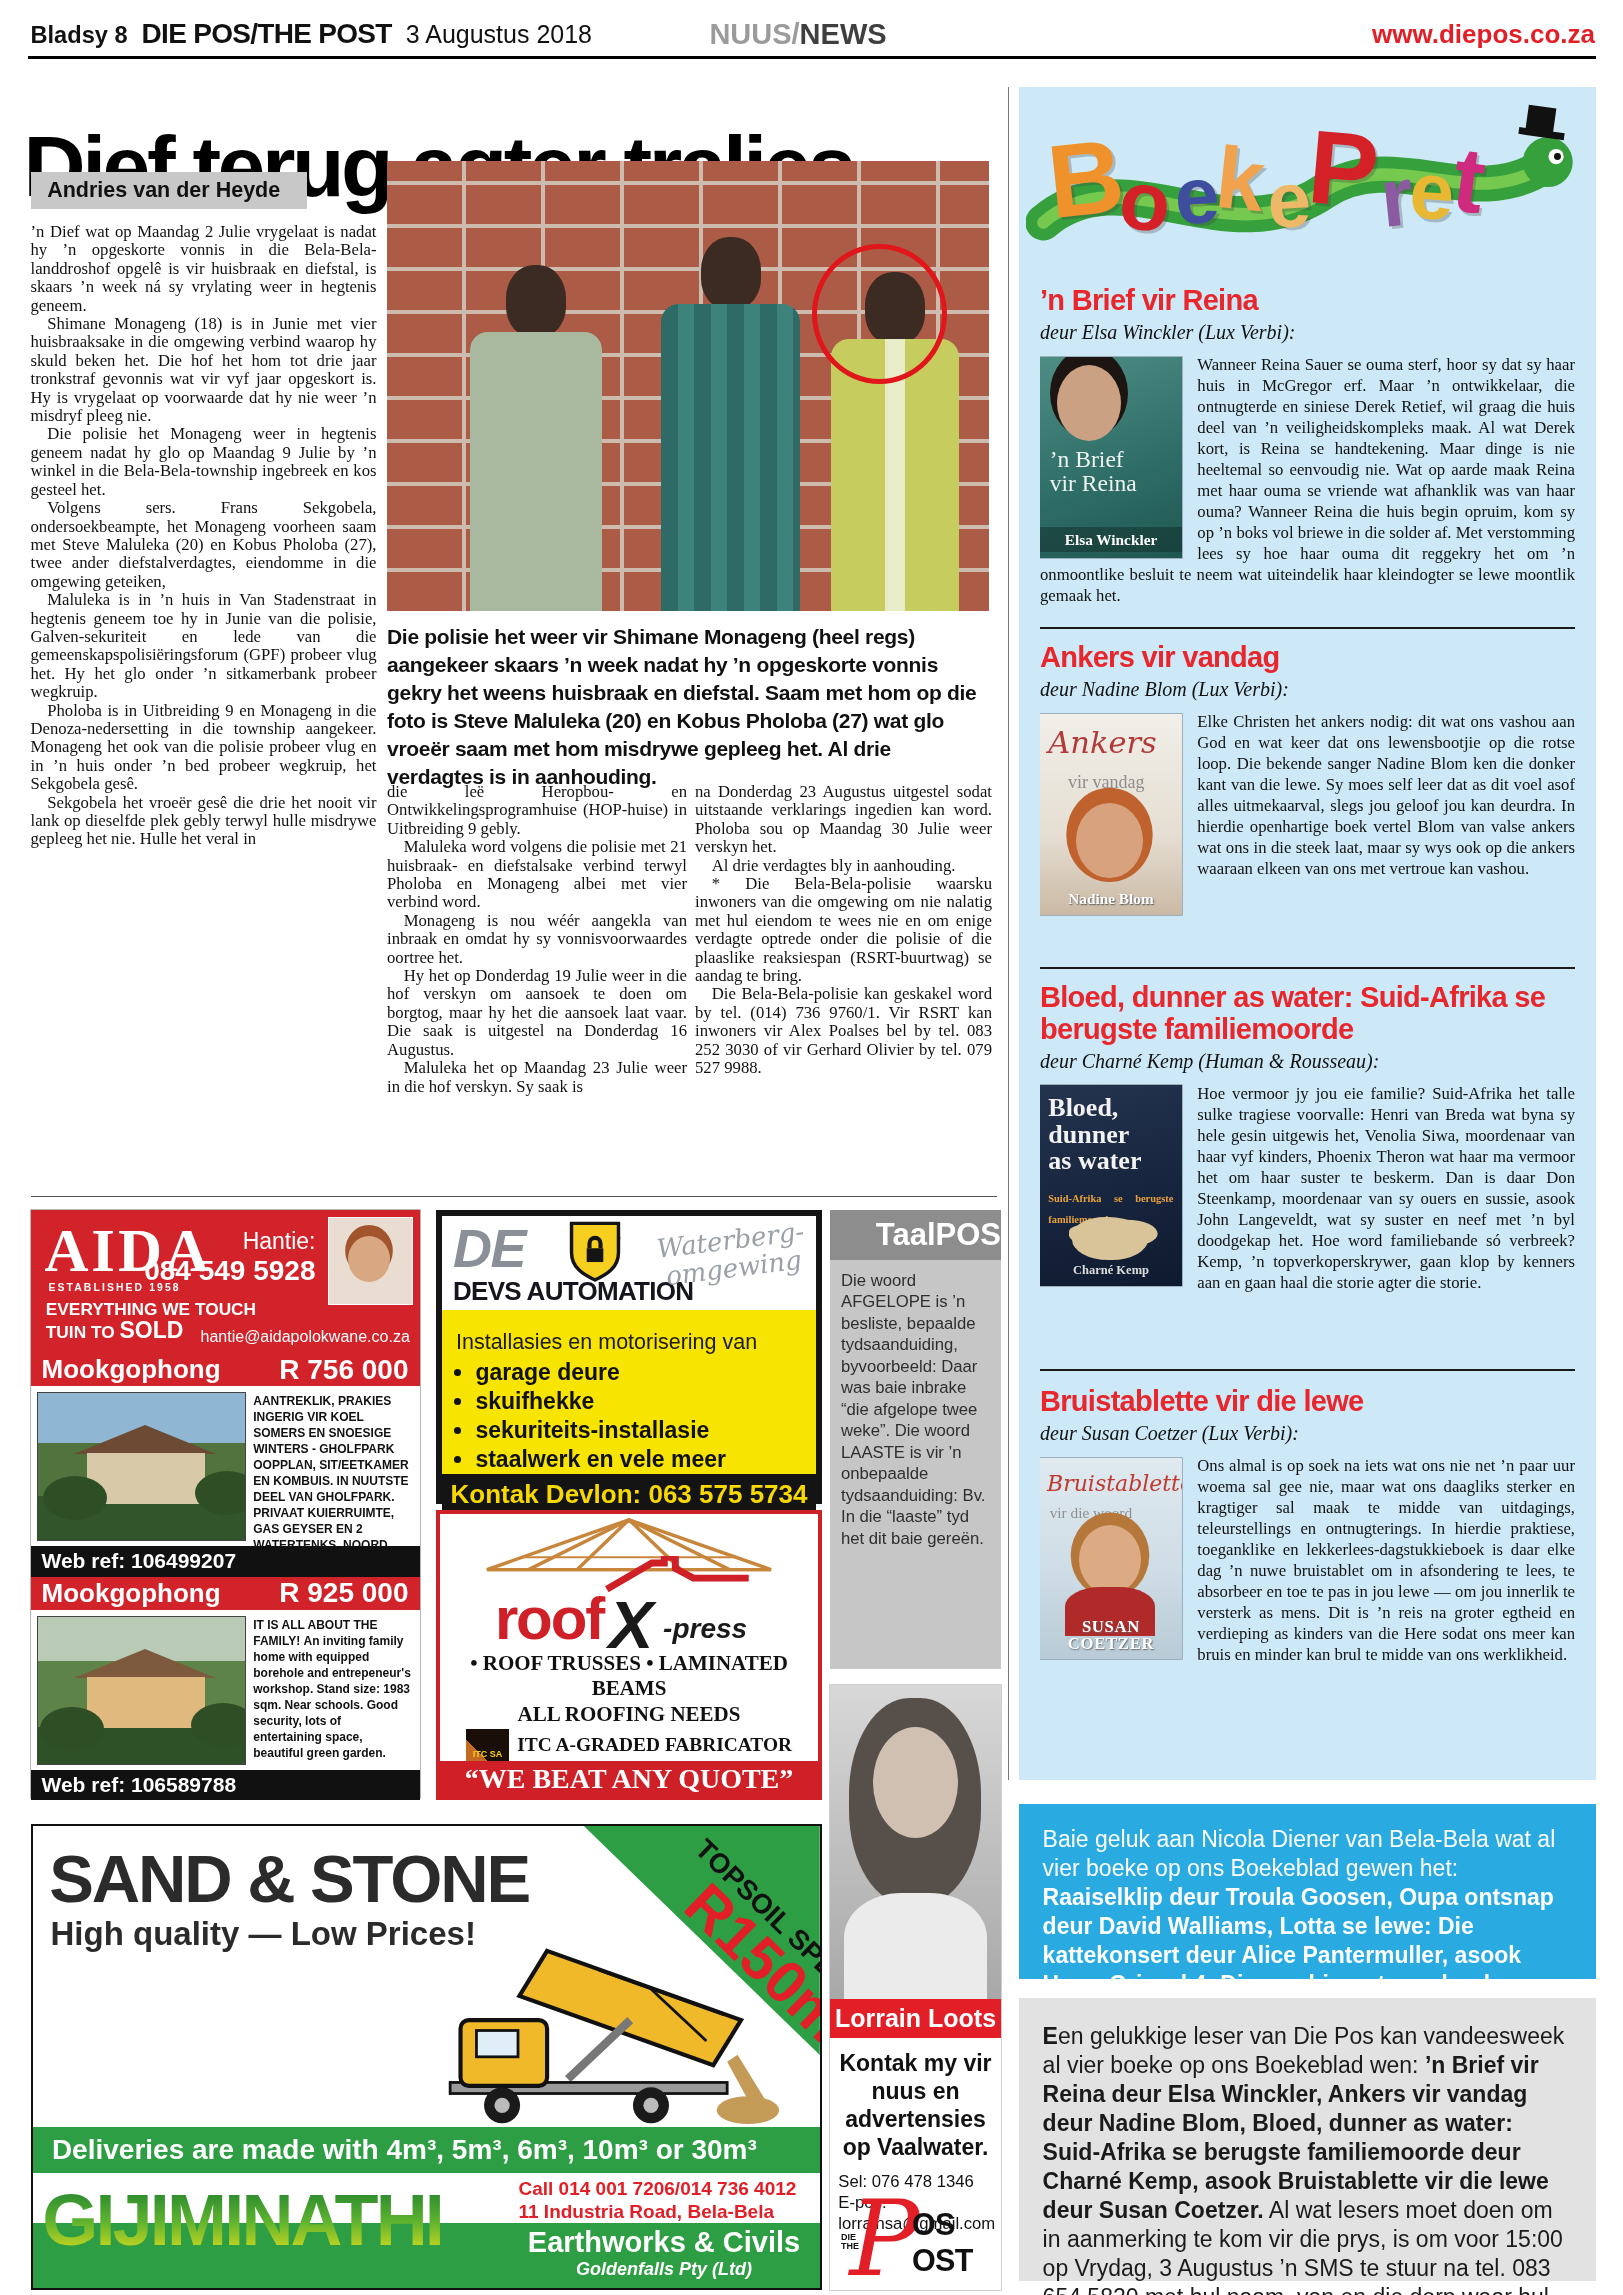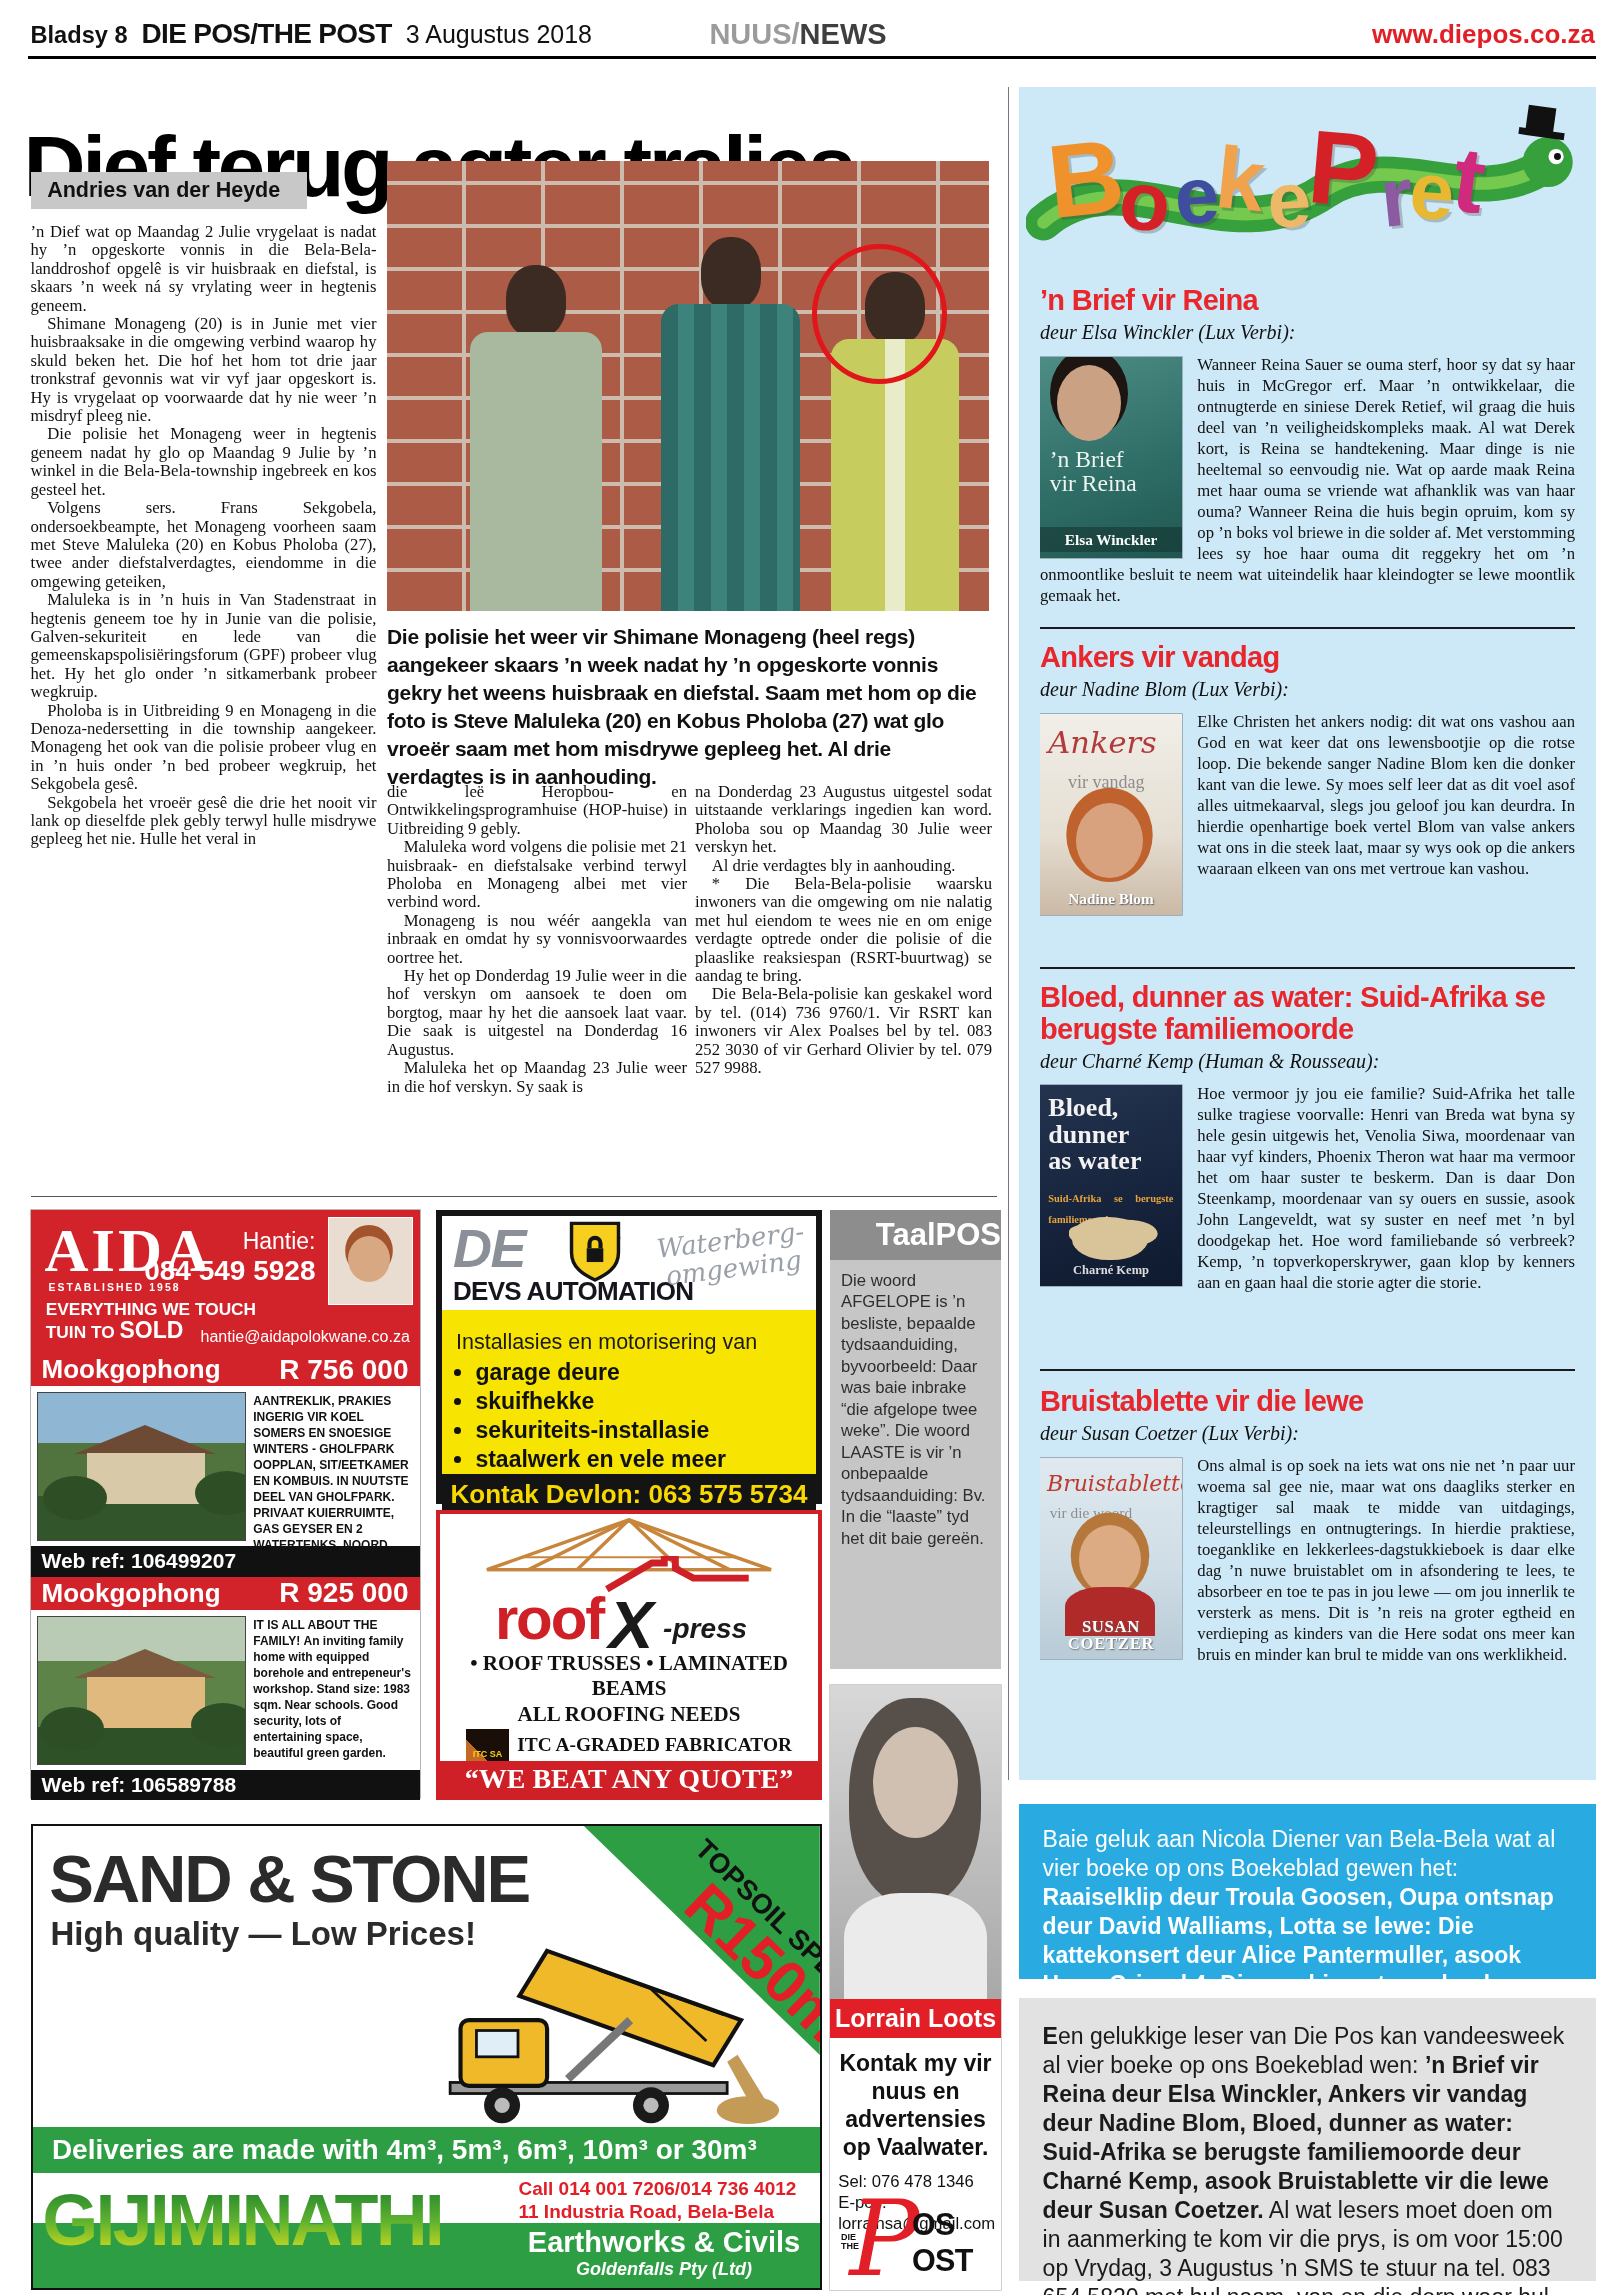--- a/index.html
+++ b/index.html
@@ -238,21 +238,21 @@
   <div class="abs hdr-right">www.diepos.co.za</div>
   <div class="abs hdr-rule"></div>
 
   <h1 class="abs headline">Dief terug agter tralies</h1>
   <div class="abs byline-box">
     <span>Andries van der Heyde</span>
   </div>
 
   <div class="abs bodycol serif col1">
     <p>’n Dief wat op Maandag 2 Julie vrygelaat is nadat hy ’n opgeskorte vonnis in die Bela-Bela-landdroshof opgelê is vir huisbraak en diefstal, is skaars ’n week ná sy vrylating weer in hegtenis geneem.</p>
-    <p>Shimane Monageng (20) is in Junie met vier huisbraaksake in die omgewing verbind waarop hy skuld beken het. Die hof het hom tot drie jaar tronkstraf gevonnis wat vir vyf jaar opgeskort is. Hy is vrygelaat op voorwaarde dat hy nie weer ’n misdryf pleeg nie.</p>
+    <p>Shimane Monageng (18) is in Junie met vier huisbraaksake in die omgewing verbind waarop hy skuld beken het. Die hof het hom tot drie jaar tronkstraf gevonnis wat vir vyf jaar opgeskort is. Hy is vrygelaat op voorwaarde dat hy nie weer ’n misdryf pleeg nie.</p>
     <p>Die polisie het Monageng weer in hegtenis geneem nadat hy glo op Maandag 9 Julie by ’n winkel in die Bela-Bela-township ingebreek en kos gesteel het.</p>
     <p>Volgens sers. Frans Sekgobela, ondersoekbeampte, het Monageng voorheen saam met Steve Maluleka (20) en Kobus Pholoba (27), twee ander diefstalverdagtes, eiendomme in die omgewing geteiken,</p>
     <p>Maluleka is in ’n huis in Van Stadenstraat in hegtenis geneem toe hy in Junie van die polisie, Galven-sekuriteit en lede van die gemeenskapspolisiëringsforum (GPF) probeer vlug het. Hy het glo onder ’n sitkamerbank probeer wegkruip.</p>
     <p>Pholoba is in Uitbreiding 9 en Monageng in die Denoza-nedersetting in die township aangekeer. Monageng het ook van die polisie probeer vlug en in ’n huis onder ’n bed probeer wegkruip, het Sekgobela gesê.</p>
     <p>Sekgobela het vroeër gesê die drie het nooit vir lank op dieselfde plek gebly terwyl hulle misdrywe gepleeg het nie. Hulle het veral in</p>
   </div>
 
   <div class="abs photo">
     <div class="man m1">
         <div class="head"></div>

